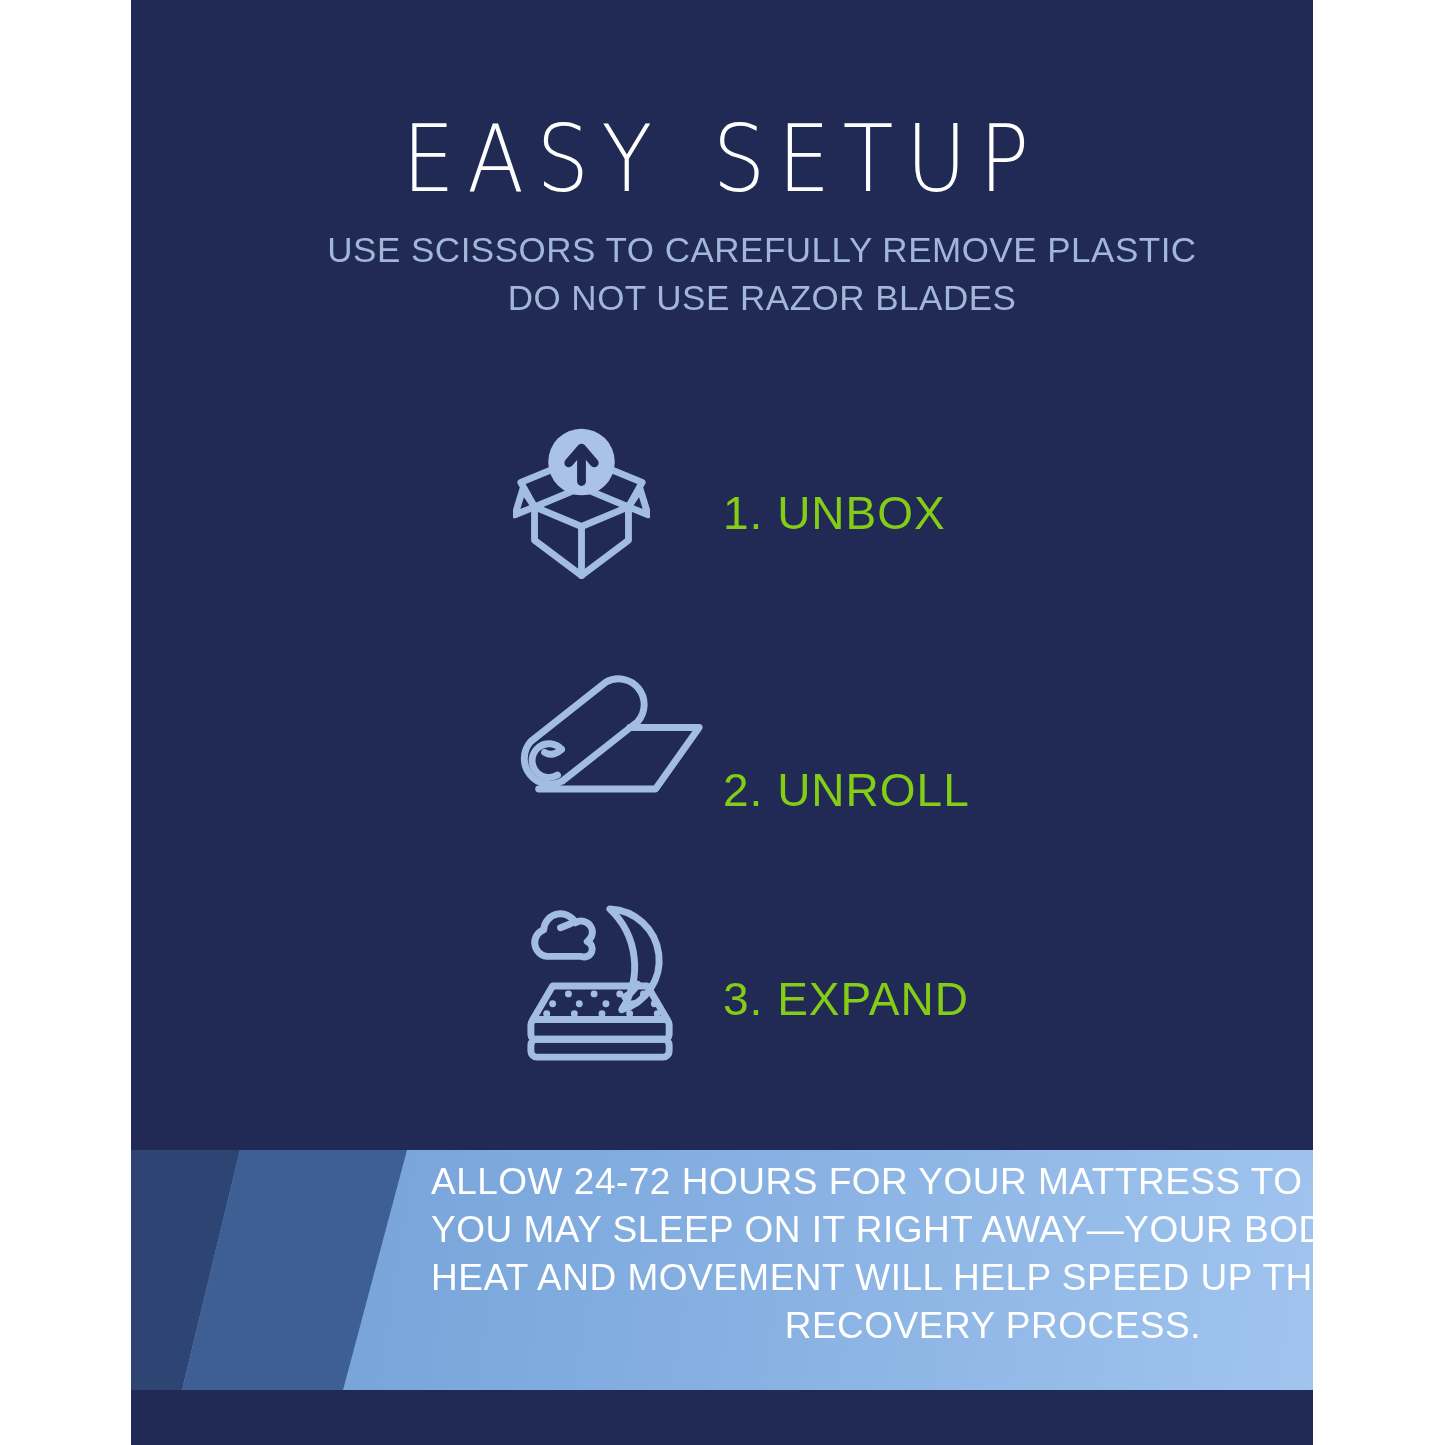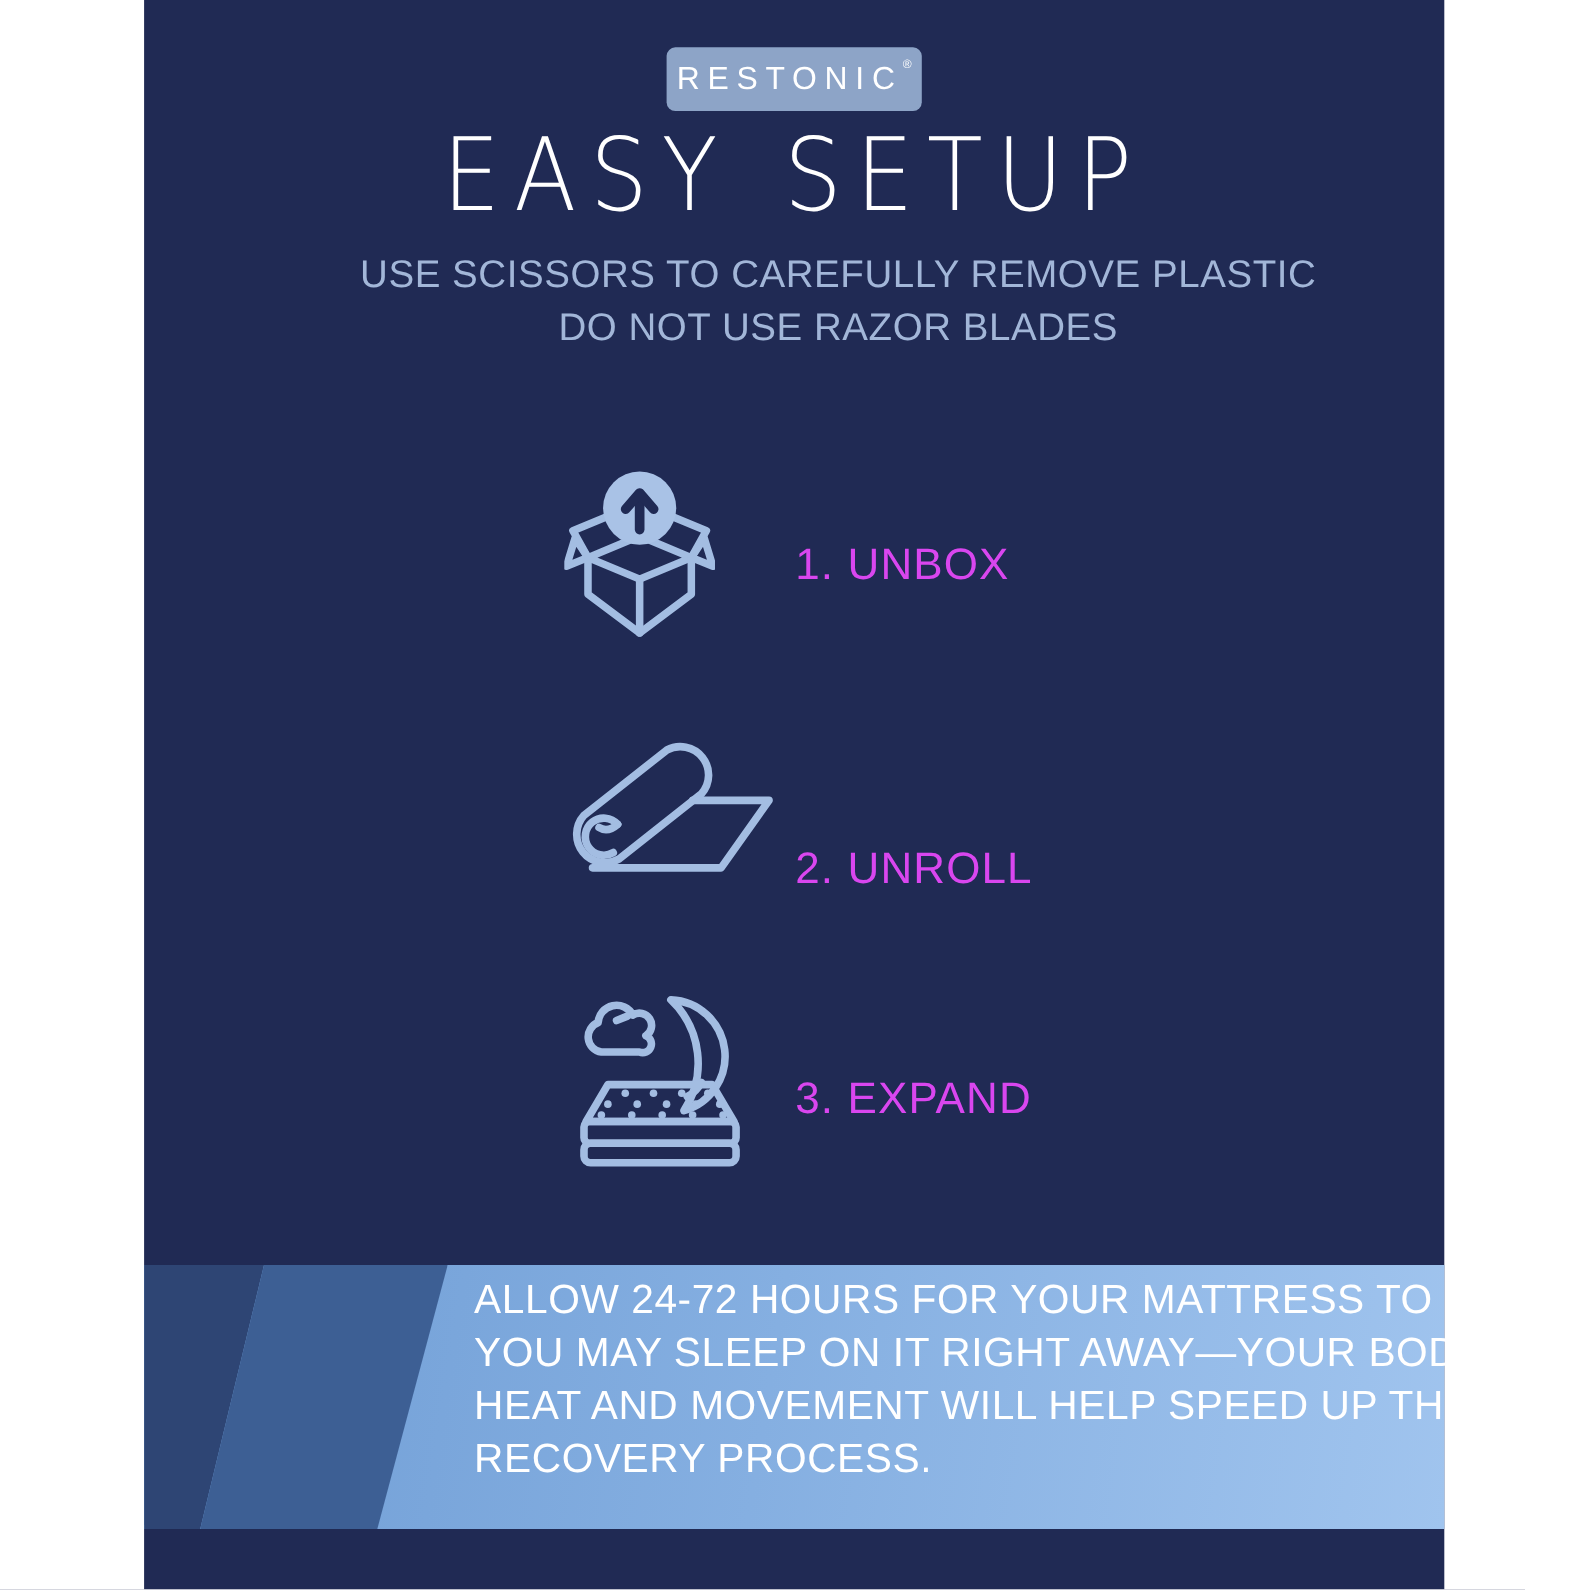--- a/index.html
+++ b/index.html
@@ -18,43 +18,40 @@
   
   .title{position:absolute;top:110px;left:0;width:100%;text-align:center;color:#ffffff;
          font-family:"DejaVu Sans","Liberation Sans",sans-serif;font-weight:200;
          font-size:92px;line-height:100px;letter-spacing:14px;word-spacing:10px;
          transform:scaleX(0.9);transform-origin:50% 50%;white-space:nowrap;}
   .subtitle{position:absolute;top:226px;left:0;width:100%;text-align:center;color:#a2b6d8;
             font-size:35px;line-height:48px;font-weight:400;letter-spacing:0.5px;margin-left:40px;}
 
   
   .step-icon{position:absolute;}
-  .step-label{position:absolute;left:592px;color:#d946ef;font-size:40px;line-height:48px;
+  .step-label{position:absolute;left:592px;color:#84cc16;font-size:46px;line-height:48px;
               font-weight:400;letter-spacing:1px;white-space:nowrap;}
 
   
   .banner{position:absolute;left:0;top:1150px;width:1182px;height:240px;
           background:linear-gradient(99deg,#6f9dd5 0%,#85afe1 48%,#a0c4ee 100%);}
   .stripe{position:absolute;top:0;left:0;width:300px;height:240px;}
   .stripe-1{background:#2e4574;clip-path:polygon(0 0,109px 0,51px 240px,0 240px);}
   .stripe-2{background:#3d5f94;clip-path:polygon(109px 0,276px 0,212px 240px,51px 240px);}
   .banner-text{position:absolute;top:0;left:0;width:1182px;height:240px;box-sizing:border-box;
-               padding:8px 112px 16px 300px;text-align:left;color:#ffffff;
+               padding:8px 112px 16px 300px;text-align:right;color:#ffffff;
                font-size:37px;line-height:48px;font-weight:400;letter-spacing:0.5px;white-space:nowrap;}
   .banner-text div{white-space:nowrap;}
 </style>
 </head>
 <body>
 
 <div class="stage">
   <div class="card">
 
-    <div class="badge">
-      <span class="brand"><span>RESTONIC</span><sup>®</sup></span>
-    </div>
 
     <div class="title">EASY SETUP</div>
 
     <div class="subtitle">
       <div>USE SCISSORS TO CAREFULLY REMOVE PLASTIC</div>
       <div>DO NOT USE RAZOR BLADES</div>
     </div>
 
     <svg class="step-icon" style="left:382px;top:426px;" width="137" height="154" viewBox="0 0 140 156">
       <g fill="none" stroke="#a3bde2" stroke-width="7" stroke-linecap="round" stroke-linejoin="round">

